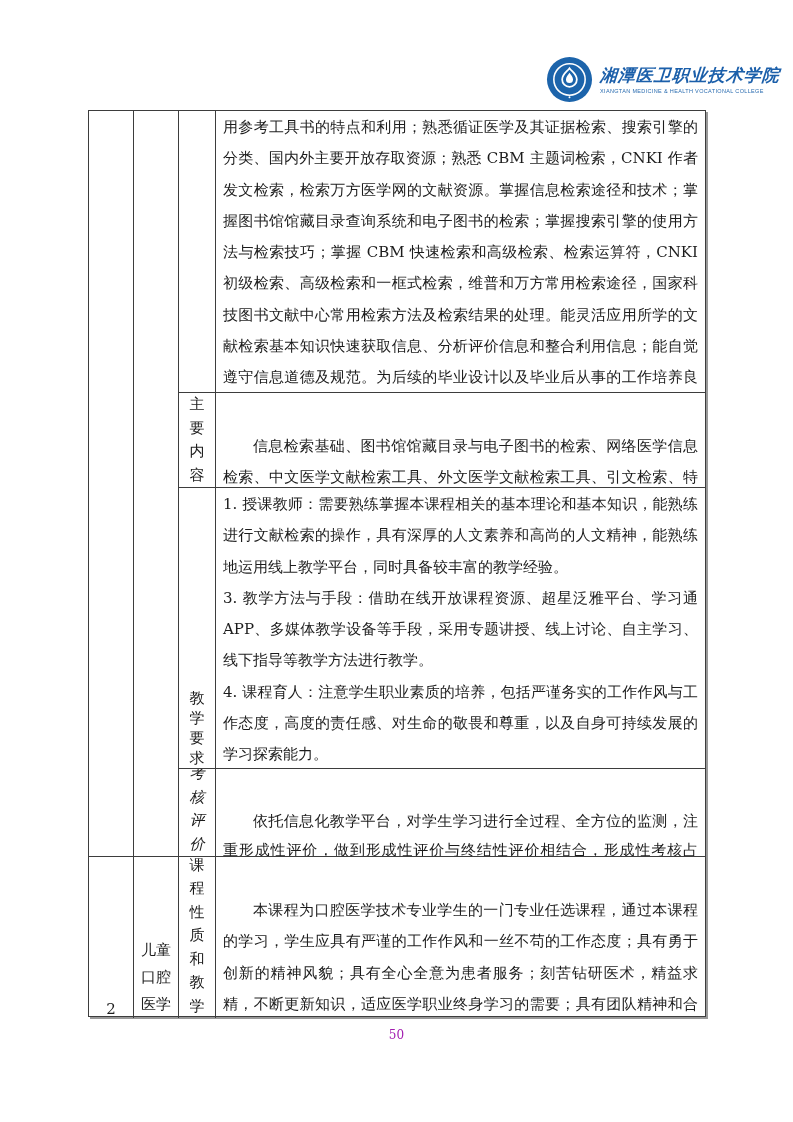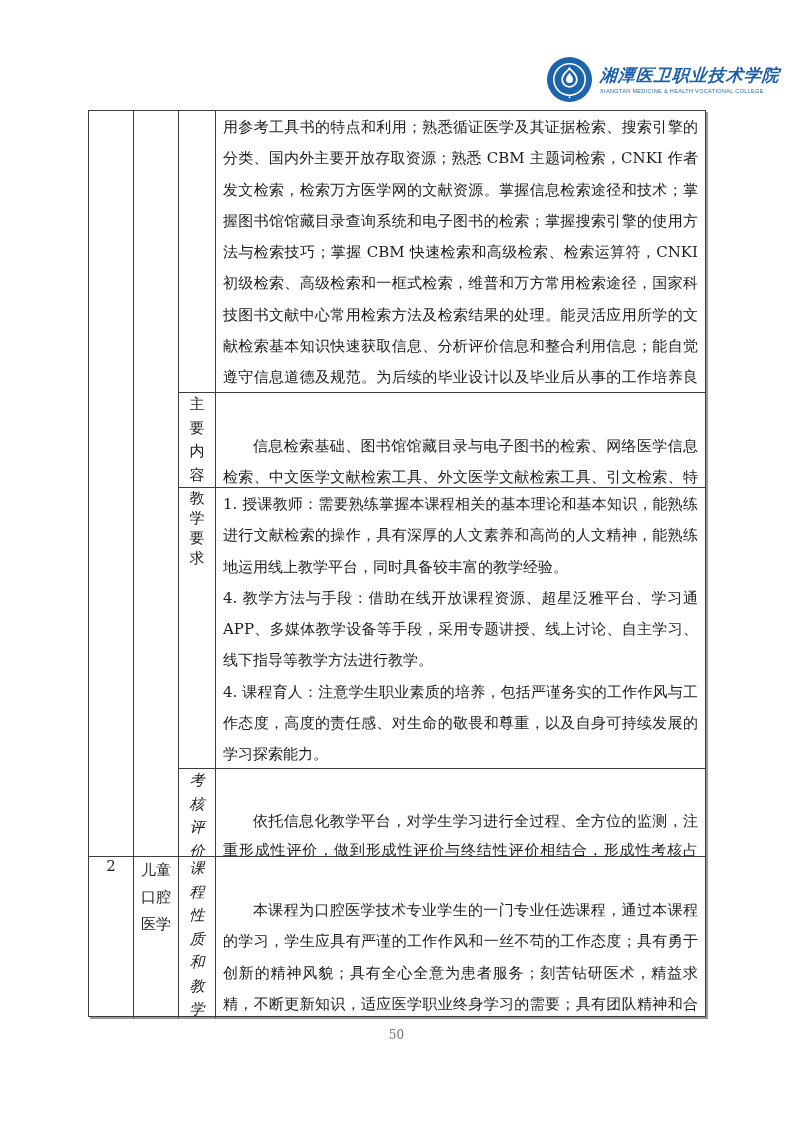--- a/index.html
+++ b/index.html
@@ -45,21 +45,21 @@
   }
   .cell {
     border-right: 1px solid #3d3d3d;
     border-bottom: 1px solid #3d3d3d;
     overflow: hidden;
   }
   .cell.last-col { border-right: none; }
   .cell.last-row { border-bottom: none; }
 
   .num-cell, .name-cell, .label-cell {
-    display: flex; align-items: flex-start; justify-content: center;
+    display: flex; align-items: flex-end; justify-content: center;
     text-align: center; font-size: 15px;
   }
   .v-label {
     display: block; width: 16px;
     word-break: break-all; line-height: 23.5px;
     text-align: center; font-size: 15px;
   }
   .v-label.loose { line-height: 20px; }
   .name-wrap {
     display: block; width: 31px;
@@ -73,21 +73,21 @@
     text-align: justify; text-justify: inter-ideograph;
   }
   .content-cell p { text-align: justify; }
   .content-cell.tight { line-height: 29.2px; }
   .indent { text-indent: 2em; margin-top: 37px; }
 
   
   .page-number {
     position: absolute; top: 1028px; left: 0;
     width: 100%; text-align: center;
-    font-size: 12px; color: #737373;
+    font-size: 12px; color: #a21caf;
   }
 </style>
 </head>
 <body>
 
 <div class="page">
 
   <div class="logo">
     <svg class="logo-emblem" viewBox="0 0 48 48">
       <circle cx="24" cy="24" r="23" fill="#1c64ab"></circle>
@@ -117,38 +117,38 @@
     </div>
     <div class="cell content-cell last-col" style="grid-column:4; grid-row:2;">
       <p class="indent">信息检索基础、图书馆馆藏目录与电子图书的检索、网络医学信息检索、中文医学文献检索工具、外文医学文献检索工具、引文检索、特种文献检索、文献信息资源的综合利用。</p>
     </div>
 
     <div class="cell label-cell" style="grid-column:3; grid-row:3;">
       <span class="v-label loose">教学要求</span>
     </div>
     <div class="cell content-cell last-col" style="grid-column:4; grid-row:3;">
       <p>1. 授课教师：需要熟练掌握本课程相关的基本理论和基本知识，能熟练进行文献检索的操作，具有深厚的人文素养和高尚的人文精神，能熟练地运用线上教学平台，同时具备较丰富的教学经验。</p>
-      <p>4. 教学方法与手段：借助在线开放课程资源、超星泛雅平台、学习通 APP、多媒体教学设备等手段，采用专题讲授、线上讨论、自主学习、线下指导等教学方法进行教学。</p>
+      <p>3. 教学方法与手段：借助在线开放课程资源、超星泛雅平台、学习通 APP、多媒体教学设备等手段，采用专题讲授、线上讨论、自主学习、线下指导等教学方法进行教学。</p>
       <p>4. 课程育人：注意学生职业素质的培养，包括严谨务实的工作作风与工作态度，高度的责任感、对生命的敬畏和尊重，以及自身可持续发展的学习探索能力。</p>
     </div>
 
     <div class="cell label-cell" style="grid-column:3; grid-row:4;font-style:italic;">
       <span class="v-label">考核评价</span>
     </div>
     <div class="cell content-cell tight last-col" style="grid-column:4; grid-row:4;">
       <p class="indent">依托信息化教学平台，对学生学习进行全过程、全方位的监测，注重形成性评价，做到形成性评价与终结性评价相结合，形成性考核占 60%，终结性考核占 40%，学生线上学习要求达标方可参加终结性考核。</p>
     </div>
 
     <div class="cell num-cell last-row" style="grid-column:1; grid-row:5;">
       <span>2</span>
     </div>
     <div class="cell name-cell last-row" style="grid-column:2; grid-row:5;">
       <span class="name-wrap">儿童口腔医学</span>
     </div>
-    <div class="cell label-cell last-row" style="grid-column:3; grid-row:5;font-style:italic;">
+    <div class="cell label-cell last-row" style="grid-column:3; grid-row:5;">
       <span class="v-label">课程性质和教学</span>
     </div>
     <div class="cell content-cell last-col last-row" style="grid-column:4; grid-row:5;">
       <p class="indent">本课程为口腔医学技术专业学生的一门专业任选课程，通过本课程的学习，学生应具有严谨的工作作风和一丝不苟的工作态度；具有勇于创新的精神风貌；具有全心全意为患者服务；刻苦钻研医术，精益求精，不断更新知识，适应医学职业终身学习的需要；具有团队精神和合作交流意识。掌握儿童口腔常见病的临床表现、诊断要点、治疗原则和防治措施；熟悉儿童口腔常见病的病因、</p>
     </div>
 
   </div>
 
   <div class="page-number">50</div>
 

